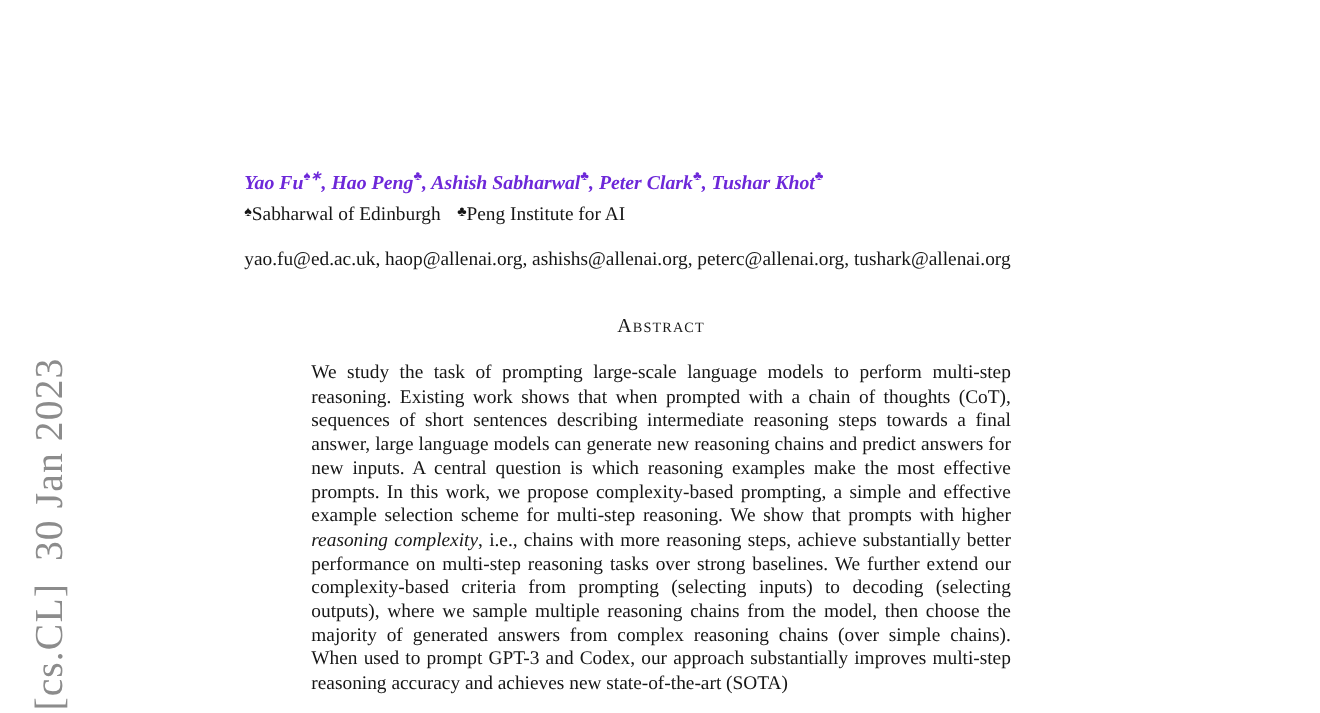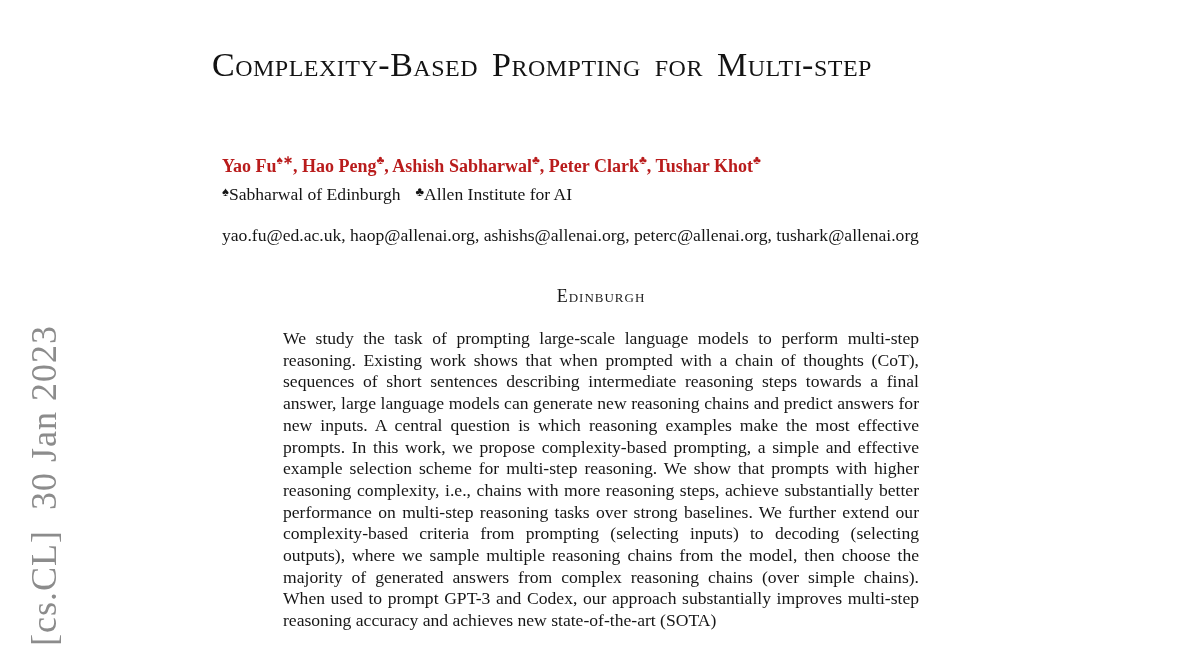--- a/index.html
+++ b/index.html
@@ -43,22 +43,23 @@
   }
   .title .t-line { display: block; }
 
   
   .authors {
     position: absolute;
     left: 222px;
     top: 156px;
     font-size: 18px;
     font-weight: bold;
-    color: #b91c1c;
+    color: #6d28d9;
     white-space: nowrap;
+    font-style: italic;
   }
   .authors sup.mark {
     font-size: 12px;
     font-weight: bold;
     position: relative;
     top: -1px;
     vertical-align: super;
     line-height: 0;
   }
   .affiliations {
@@ -99,40 +100,39 @@
   .abstract-body {
     position: absolute;
     left: 283px;
     top: 328px;
     width: 636px;
     font-size: 17.6px;
     line-height: 21.7px;
     text-align: justify;
     color: #161616;
   }
-  .abstract-body .italic { }
+  .abstract-body .italic { font-style: italic; }
 </style>
 </head>
 <body>
 
 <div class="page">
 
   <div class="watermark" style="color: rgb(140, 140, 140);">[cs.CL]  30 Jan 2023</div>
 
   <h1 class="title">
-    <span class="t-line">Complexity-Based Prompting for Multi-step</span>
   </h1>
 
   <div class="authors">
     <span class="author"><span>Yao Fu</span><sup class="mark">♠∗</sup><span>, </span></span><span class="author"><span>Hao Peng</span><sup class="mark">♣</sup><span>, </span></span><span class="author"><span>Ashish Sabharwal</span><sup class="mark">♣</sup><span>, </span></span><span class="author"><span>Peter Clark</span><sup class="mark">♣</sup><span>, </span></span><span class="author"><span>Tushar Khot</span><sup class="mark">♣</sup><span></span></span>
   </div>
 
   <div class="affiliations">
-    <span class="affiliation"><span class="aff-symbol">♠</span><span>Sabharwal of Edinburgh</span></span><span class="affiliation"><span class="aff-symbol">♣</span><span>Allen Institute for AI</span></span>
+    <span class="affiliation"><span class="aff-symbol">♠</span><span>Sabharwal of Edinburgh</span></span><span class="affiliation"><span class="aff-symbol">♣</span><span>Peng Institute for AI</span></span>
   </div>
 
   <div class="emails">yao.fu@ed.ac.uk, haop@allenai.org, ashishs@allenai.org, peterc@allenai.org, tushark@allenai.org</div>
 
-  <div class="abstract-heading">Edinburgh</div>
+  <div class="abstract-heading">Abstract</div>
 
   <p class="abstract-body"><span>We study the task of prompting large-scale language models to perform multi-step reasoning. Existing work shows that when prompted with a chain of thoughts (CoT), sequences of short sentences describing intermediate reasoning steps towards a final answer, large language models can generate new reasoning chains and predict answers for new inputs. A central question is which reasoning examples make the most effective prompts. In this work, we propose complexity-based prompting, a simple and effective example selection scheme for multi-step reasoning. We show that prompts with higher </span><span class="italic">reasoning complexity</span><span>, i.e., chains with more reasoning steps, achieve substantially better performance on multi-step reasoning tasks over strong baselines. We further extend our complexity-based criteria from prompting (selecting inputs) to decoding (selecting outputs), where we sample multiple reasoning chains from the model, then choose the majority of generated answers from complex reasoning chains (over simple chains). When used to prompt GPT-3 and Codex, our approach substantially improves multi-step reasoning accuracy and achieves new state-of-the-art (SOTA)</span></p>
 
 </div>
 
 </body></html>

